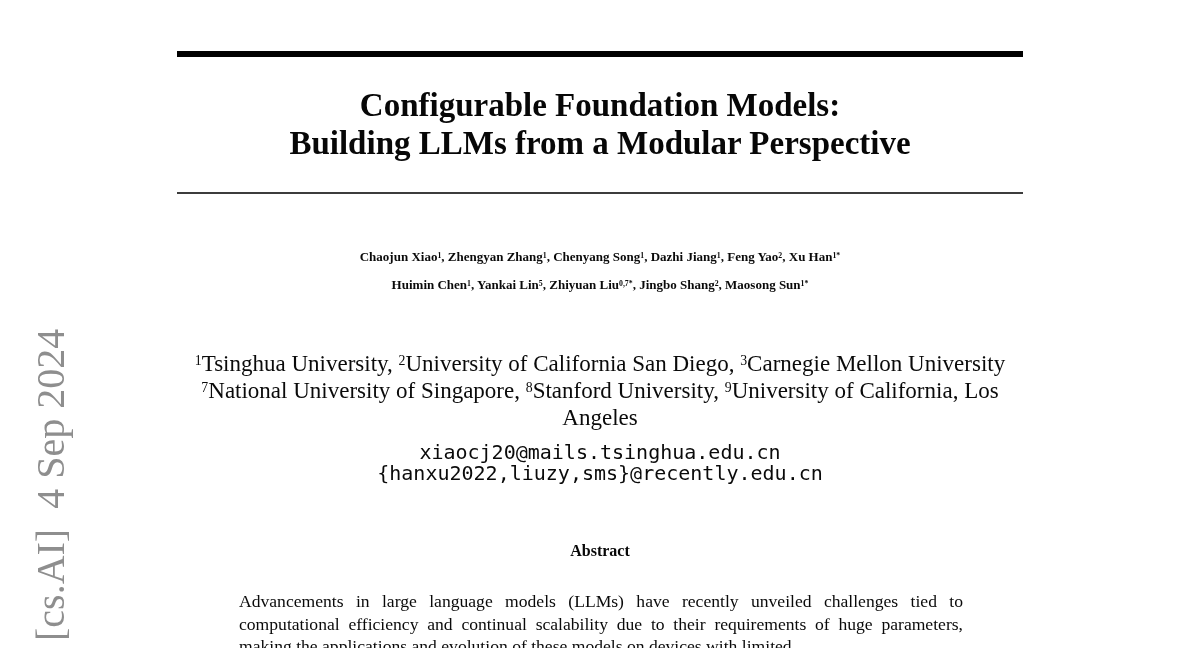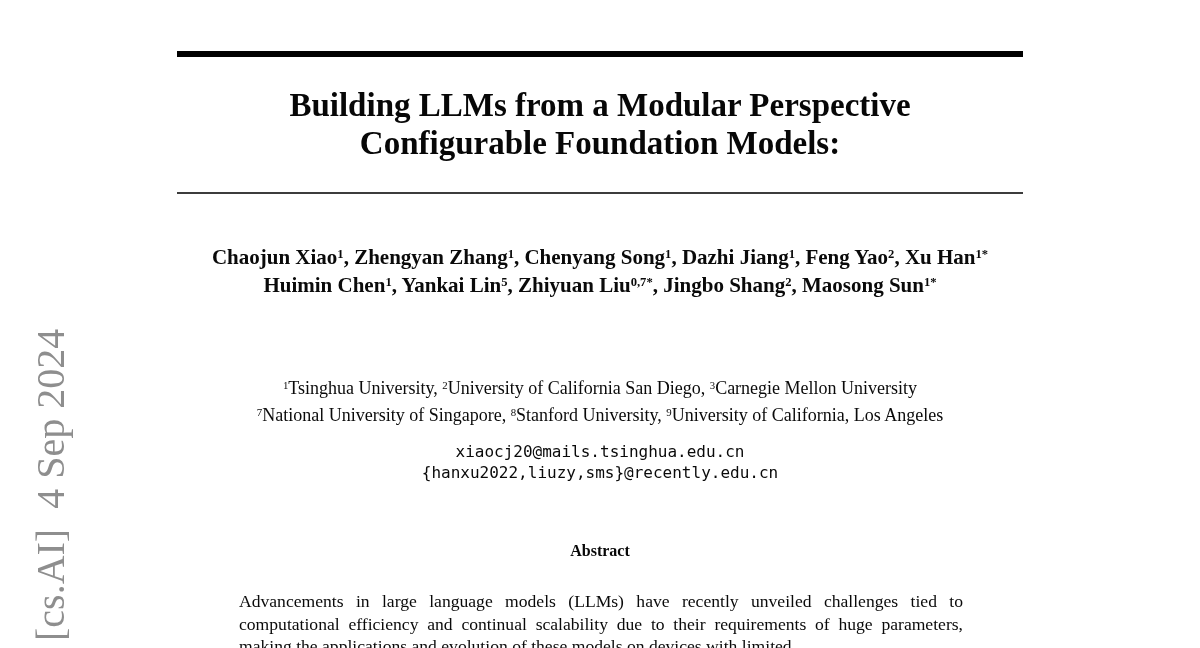--- a/index.html
+++ b/index.html
@@ -56,48 +56,48 @@
     position: absolute;
     left: 0; top: 192px;
     width: 846px; height: 2px;
     background: #3c3c3c;
   }
   .authors {
     position: absolute;
     left: 0; top: 243px;
     width: 846px;
     text-align: center;
-    font-size: 21px;
+    font-size: 13px;
     line-height: 28px;
     font-weight: bold;
     color: #0a0a0a;
   }
   .affils {
     position: absolute;
-    left: 0; top: 375px;
+    left: 0; top: 350px;
     width: 846px;
     text-align: center;
-    font-size: 18px;
+    font-size: 23px;
     line-height: 27px;
     color: #0a0a0a;
   }
   .authors sup, .affils sup {
     font-size: 60%;
     line-height: 0;
     position: relative;
     vertical-align: baseline;
     top: -0.45em;
   }
   .emails {
     position: absolute;
     left: 0; top: 442px;
     width: 846px;
     text-align: center;
     font-family: "DejaVu Sans Mono", "Liberation Mono", monospace;
-    font-size: 16px;
+    font-size: 20px;
     line-height: 20.5px;
     color: #0a0a0a;
   }
   .abs-head {
     position: absolute;
     left: 0; top: 538px;
     width: 846px;
     margin: 0;
     text-align: center;
     font-size: 16px;
@@ -121,22 +121,22 @@
 
 <div class="page">
 
   <div class="stamp" style="color: rgb(142, 142, 142);">[cs.AI]  4 Sep 2024</div>
 
   <div class="col">
 
     <div class="topbar"></div>
 
     <h1 class="title">
+      <span class="tline">Configurable Foundation Models:</span>
       <span class="tline">Building LLMs from a Modular Perspective</span>
-      <span class="tline">Configurable Foundation Models:</span>
     </h1>
 
     <div class="rule"></div>
 
     <div class="authors">
       <div class="aline"><span>Chaojun Xiao<sup>1</sup></span>, <span>Zhengyan Zhang<sup>1</sup></span>, <span>Chenyang Song<sup>1</sup></span>, <span>Dazhi Jiang<sup>1</sup></span>, <span>Feng Yao<sup>2</sup></span>, <span>Xu Han<sup>1*</sup></span></div>
       <div class="aline"><span>Huimin Chen<sup>1</sup></span>, <span>Yankai Lin<sup>5</sup></span>, <span>Zhiyuan Liu<sup>0,7*</sup></span>, <span>Jingbo Shang<sup>2</sup></span>, <span>Maosong Sun<sup>1*</sup></span></div>
     </div>
 
     <div class="affils">

